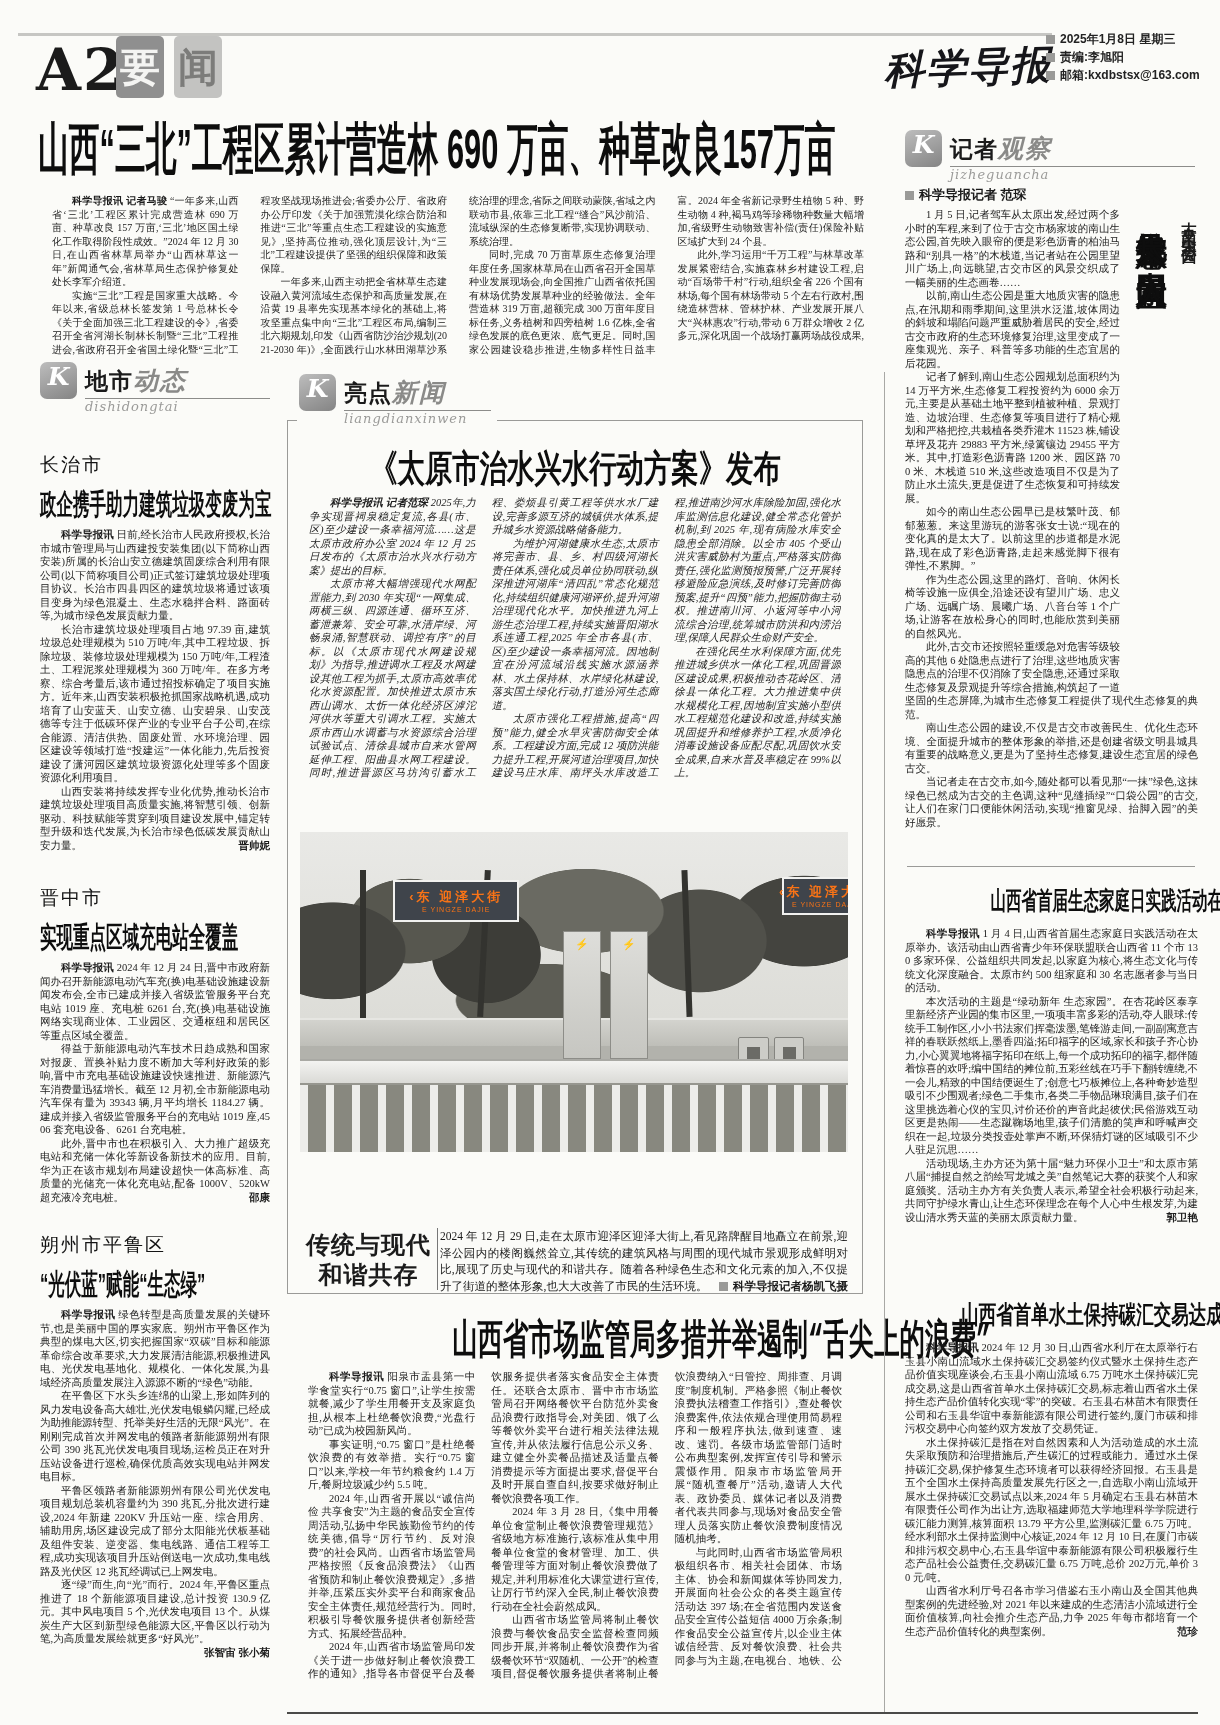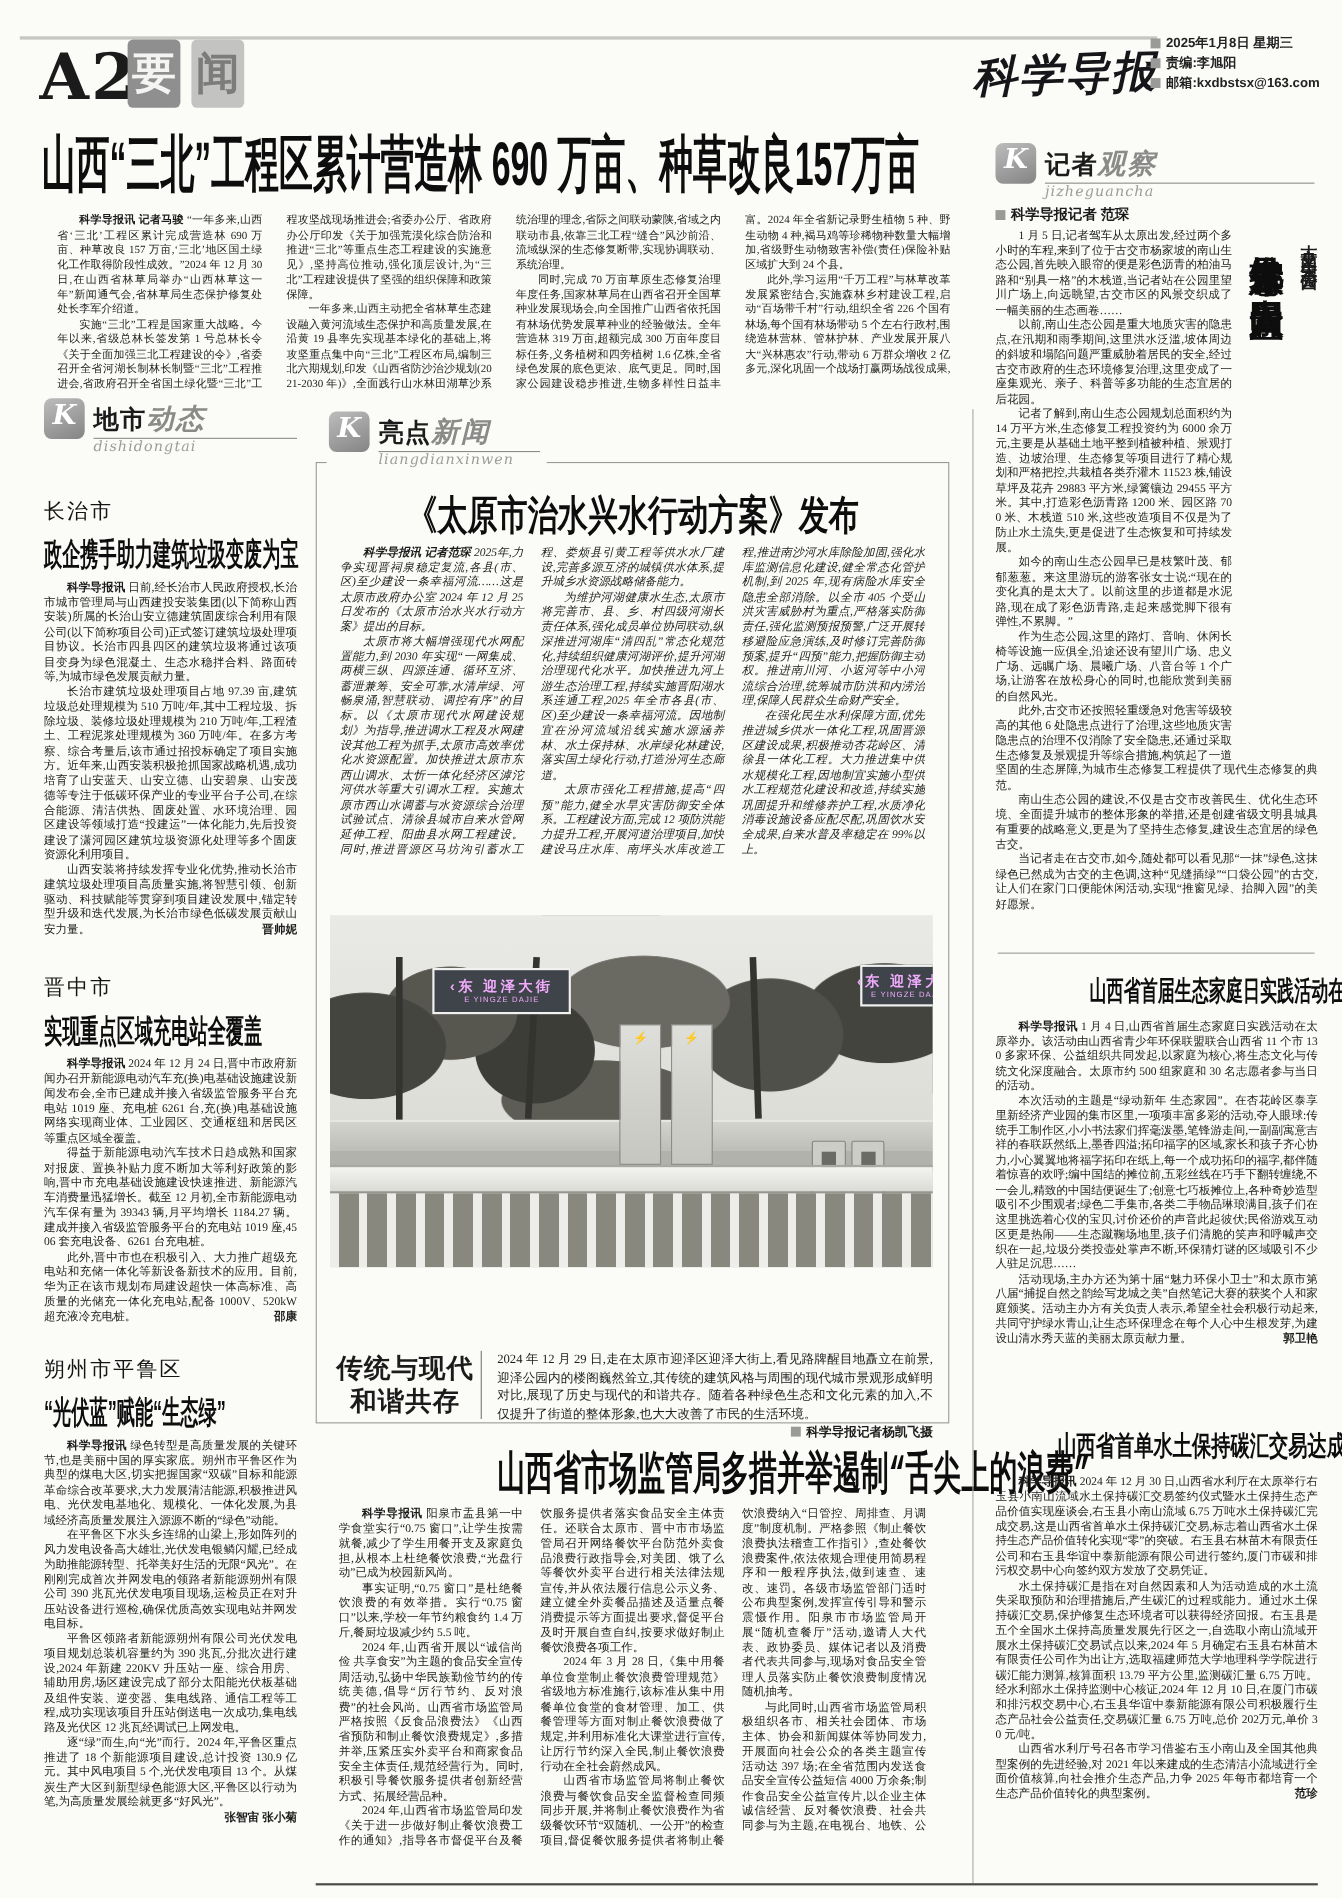--- a/index.html
+++ b/index.html
@@ -80,21 +80,21 @@
       radial-gradient(ellipse 90px 80px at 34% 62%, #3d3d38 0 60%, transparent 61%),
       radial-gradient(ellipse 130px 70px at 52% 40%, #6a6a62 0 60%, transparent 61%),
       radial-gradient(ellipse 110px 85px at 73% 55%, #50504a 0 60%, transparent 61%),
       radial-gradient(ellipse 120px 75px at 92% 45%, #44443f 0 60%, transparent 61%),
       radial-gradient(ellipse 150px 60px at 45% 85%, #5d5d55 0 60%, transparent 61%),
       linear-gradient(#e9e9e6,#dcdcd7); }
   .trunk { position:absolute; width:6px; background:#33332f; top:12%; height:46%; }
   .wall { position:absolute; left:0; right:0; top:58%; height:9%;
           background:linear-gradient(#d3d3ce,#bebeb8); border-top:2px solid #e6e6e2; }
   .walk { position:absolute; left:0; right:0; top:67%; height:6%; background:#b2b2ac; }
-  .street-sign { position:absolute; background:#3f444b; border:2px solid #f1f1ef; color:#f0abfc;
+  .street-sign { position:absolute; background:#3f444b; border:2px solid #f1f1ef; color:#f97316;
                  display:flex; flex-direction:column; align-items:center; justify-content:center;text-align:right; }
   #sign1 { left:17%; top:15%; width:23%; height:13%; }
   #sign2 { left:88%; top:14%; width:16%; height:12%; }
   .sign-cn { font:bold 13px "Liberation Sans",sans-serif; letter-spacing:3px; white-space:nowrap; }
   .sign-en { font:7px "Liberation Sans",sans-serif; letter-spacing:1px; white-space:nowrap; }
   .cabinet { position:absolute; top:31%; width:7%; height:40%;
              background:linear-gradient(#dedeDA,#c6c6c1); border:1px solid #8d8d88;
              text-align:center; font-size:11px; color:#4a4a46; line-height:2.2; }
   #cab1 { left:48%; } #cab2 { left:56.5%; }
   .bin { position:absolute; top:64%; width:5.5%; height:17%; background:#cdcdc8;
@@ -104,21 +104,21 @@
                  background:#6b6b66; }
   .fence { position:absolute; left:0; right:0; bottom:0; height:29%; }
   .fence .rail { height:28%; background:linear-gradient(#f3f3f1,#dadad6);
                  border-top:2px solid #a9a9a4; border-bottom:2px solid #96968f; }
   .fence .pickets { position:absolute; top:28%; bottom:0; left:0; right:0;
                     background:repeating-linear-gradient(90deg,#ededea 0 8px,#88887f 8px 26px); }
 
   
   #caption-row { left:300px; top:1228px; width:548px; height:62px; display:flex; }
   #photo-label { flex:0 0 138px; text-align:center; padding-top:2px;
-                 border-right:1px solid #777; margin-right:14px; }
+                 border-right:1px solid #777; margin-right:2px; }
   #photo-label div { font:900 24px "Liberation Sans",sans-serif; line-height:30px; letter-spacing:1px; }
   #caption-text { flex:1; font-size:11.5px; line-height:16.5px; text-align:justify; word-break:break-all; }
   #caption-text .cap { text-indent:2em; display:inline; }
   .credit { float:right; font-weight:bold; font-size:11.5px; }
 
   
   #langfei { left:287px; top:1312px; width:576px; }
   #langfei .art-head { height:48px; }
   #langfei .art-head .t { font-size:41px; transform:scaleX(.62); transform-origin:center; }
   #langfei-body { margin:10px auto 1px; width:534px; height:312px; column-count:3; column-gap:16px; overflow:hidden; }
@@ -172,21 +172,21 @@
     <div class="names"><span class="bold">地市</span><span class="script">动态</span></div>
     <div class="pinyin">dishidongtai</div>
   </div>
 </div>
 
 <div id="art-changzhi" class="abs leftart">
   <div class="kicker">长治市</div>
   <div class="art-head hl"><span class="t">政企携手助力建筑垃圾变废为宝</span></div>
   <div class="bodytext">
     <p><b class="lead-in">科学导报讯</b> <span>日前,经长治市人民政府授权,长治市城市管理局与山西建投安装集团(以下简称山西安装)所属的长治山安立德建筑固废综合利用有限公司(以下简称项目公司)正式签订建筑垃圾处理项目协议。长治市四县四区的建筑垃圾将通过该项目变身为绿色混凝土、生态水稳拌合料、路面砖等,为城市绿色发展贡献力量。</span></p>
-    <p>长治市建筑垃圾处理项目占地 97.39 亩,建筑垃圾总处理规模为 510 万吨/年,其中工程垃圾、拆除垃圾、装修垃圾处理规模为 210 万吨/年,工程渣土、工程泥浆处理规模为 360 万吨/年。在多方考察、综合考量后,该市通过招投标确定了项目实施方。近年来,山西安装积极抢抓国家战略机遇,成功培育了山安蓝天、山安立德、山安碧泉、山安茂德等专注于低碳环保产业的专业平台子公司,在综合能源、清洁供热、固废处置、水环境治理、园区建设等领域打造“投建运”一体化能力,先后投资建设了潇河园区建筑垃圾资源化处理等多个固废资源化利用项目。</p>
+    <p>长治市建筑垃圾处理项目占地 97.39 亩,建筑垃圾总处理规模为 510 万吨/年,其中工程垃圾、拆除垃圾、装修垃圾处理规模为 150 万吨/年,工程渣土、工程泥浆处理规模为 360 万吨/年。在多方考察、综合考量后,该市通过招投标确定了项目实施方。近年来,山西安装积极抢抓国家战略机遇,成功培育了山安蓝天、山安立德、山安碧泉、山安茂德等专注于低碳环保产业的专业平台子公司,在综合能源、清洁供热、固废处置、水环境治理、园区建设等领域打造“投建运”一体化能力,先后投资建设了潇河园区建筑垃圾资源化处理等多个固废资源化利用项目。</p>
     <p><span>山西安装将持续发挥专业化优势,推动长治市建筑垃圾处理项目高质量实施,将智慧引领、创新驱动、科技赋能等贯穿到项目建设发展中,锚定转型升级和迭代发展,为长治市绿色低碳发展贡献山安力量。</span><span class="sig">晋帅妮</span></p>
   </div>
 </div>
 
 <div id="art-jinzhong" class="abs leftart">
   <div class="kicker">晋中市</div>
   <div class="art-head hl"><span class="t">实现重点区域充电站全覆盖</span></div>
   <div class="bodytext">
     <p><b class="lead-in">科学导报讯</b> <span>2024 年 12 月 24 日,晋中市政府新闻办召开新能源电动汽车充(换)电基础设施建设新闻发布会,全市已建成并接入省级监管服务平台充电站 1019 座、充电桩 6261 台,充(换)电基础设施网络实现商业体、工业园区、交通枢纽和居民区等重点区域全覆盖。</span></p>
     <p>得益于新能源电动汽车技术日趋成熟和国家对报废、置换补贴力度不断加大等利好政策的影响,晋中市充电基础设施建设快速推进、新能源汽车消费量迅猛增长。截至 12 月初,全市新能源电动汽车保有量为 39343 辆,月平均增长 1184.27 辆。建成并接入省级监管服务平台的充电站 1019 座,4506 套充电设备、6261 台充电桩。</p>

